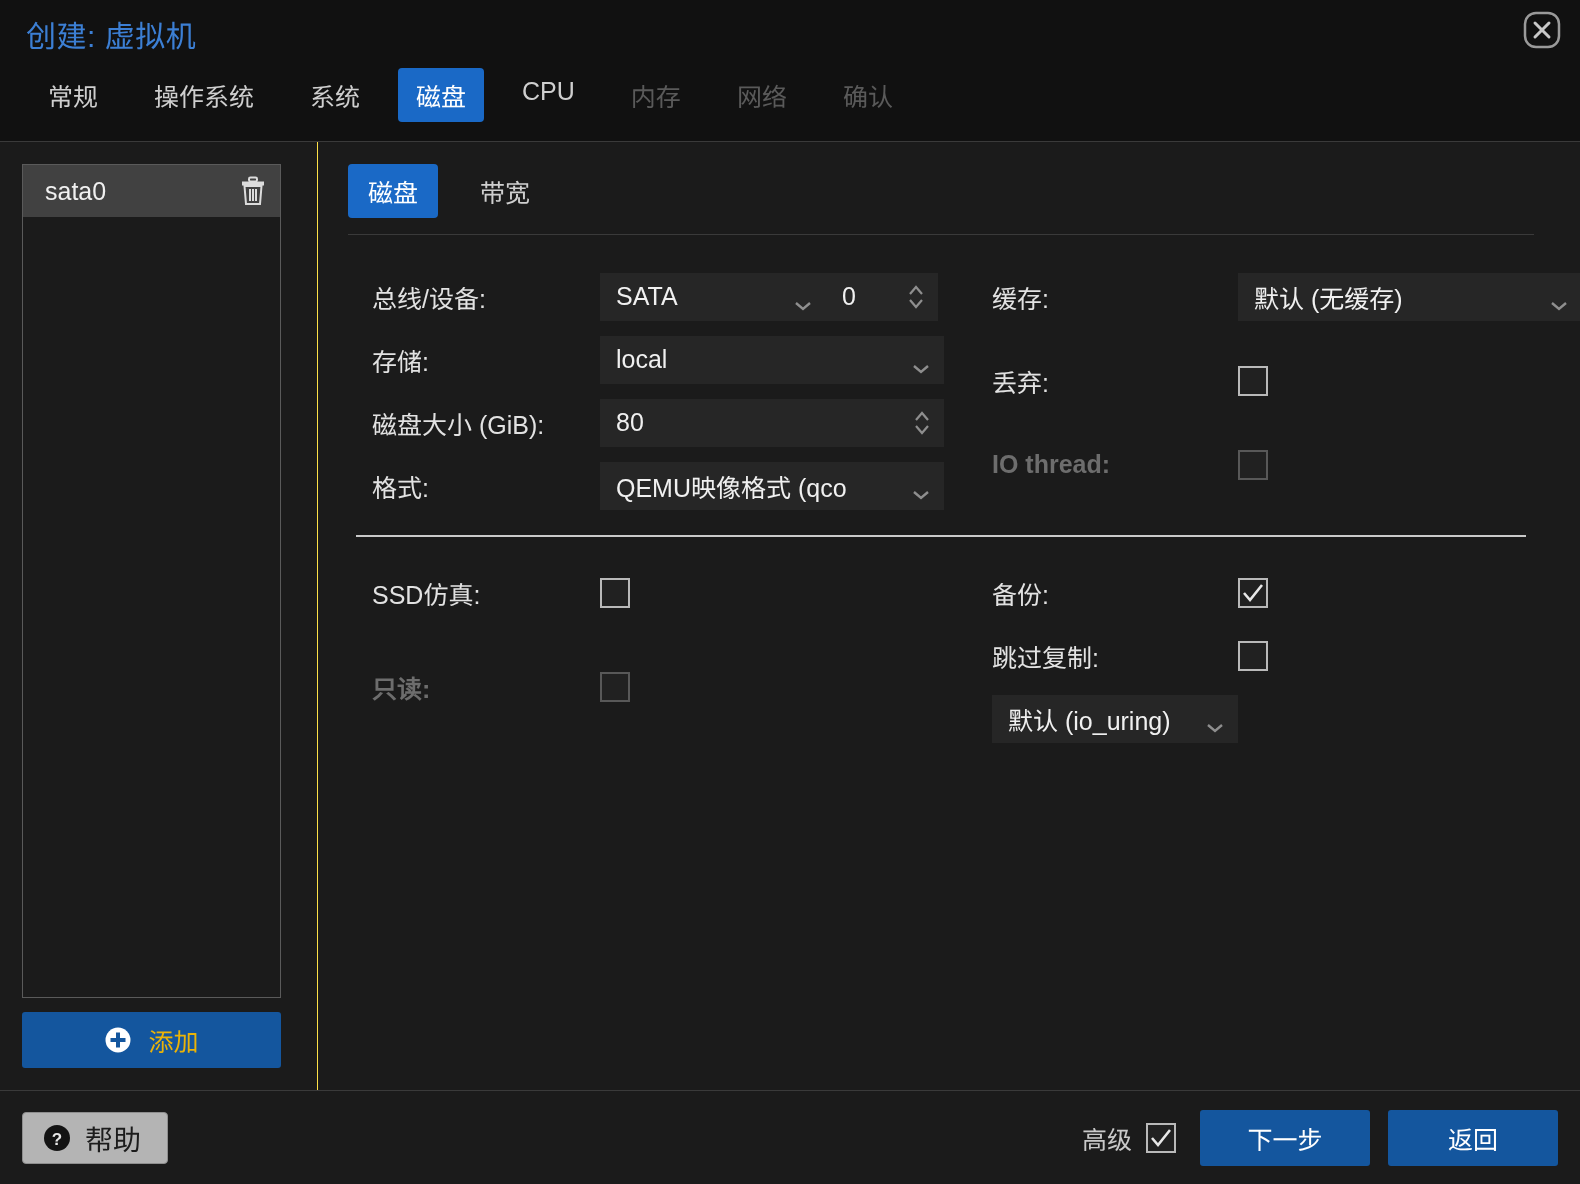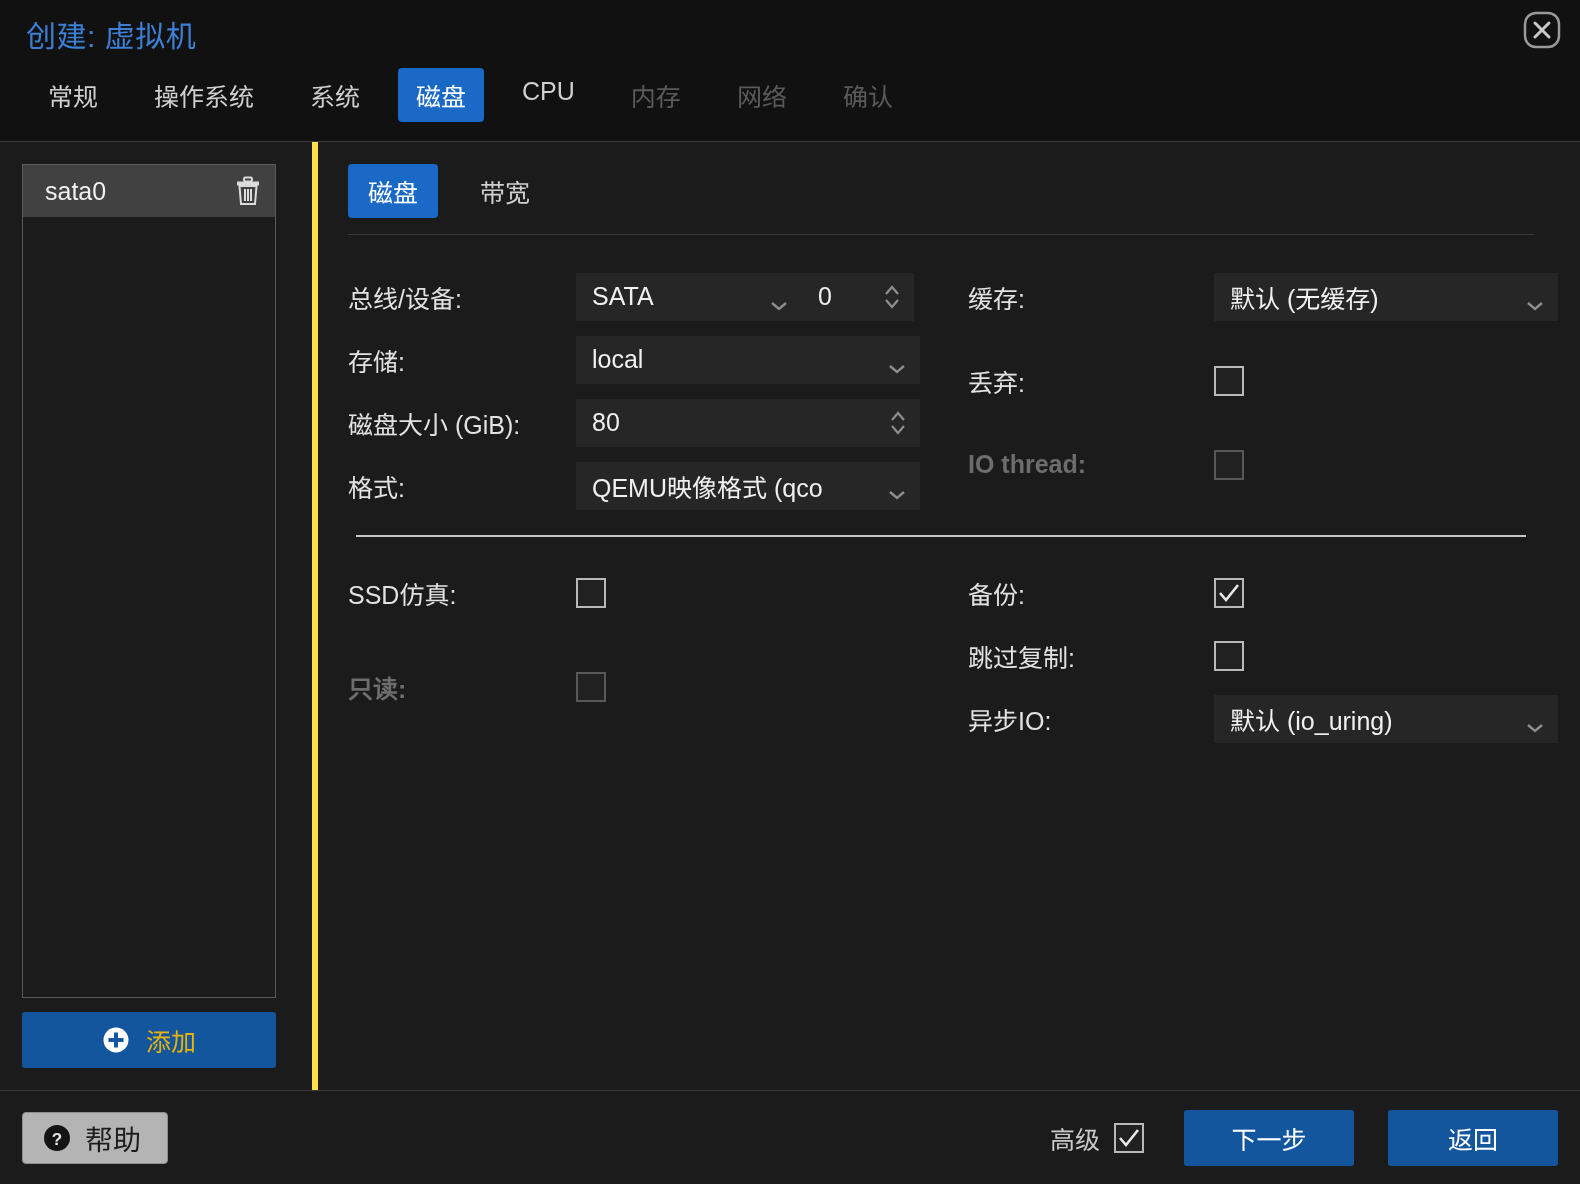--- a/index.html
+++ b/index.html
@@ -67,21 +67,21 @@
     display: flex;
     background: #1b1b1b;
     min-height: 0;
   }
 
   
   .sidebar {
     flex: 0 0 318px;
     padding: 22px 36px 0 22px;
     display: flex; flex-direction: column;
-    border-right: 6px solid #fde047;
+    border-right: 1px solid #fde047;
   }
   .device-list {
     flex: 1 1 auto;
     border: 1px solid #5a5a5a;
     background: #1b1b1b;
     overflow: hidden;
     margin-bottom: 14px;
   }
   .device-item {
     height: 52px;
@@ -170,21 +170,21 @@
     cursor: pointer;
     display: flex; align-items: center; justify-content: center;
   }
   .checkbox.dim { border-color: #585858; cursor: default; }
   .checkbox svg { display: block; }
 
   .cols {
     display: flex;
     gap: 0;
   }
-  .col-left  { flex: 0 0 620px; }
+  .col-left  { flex: 0 0 620px; margin-left: 24px; }
   .col-right { flex: 1 1 auto; }
   .grid-left {
     display: grid;
     grid-template-columns: 228px 1fr;
   }
   .grid-right {
     display: grid;
     grid-template-columns: 246px 1fr;
   }
   .hr-wide {
@@ -209,21 +209,21 @@
     display: flex; align-items: center;
     gap: 14px;
     padding: 0 26px 0 20px;
     cursor: pointer;
   }
   .help-button .lbl { font-size: 28px; color: #1c1c1c; }
   .help-icon { width: 28px; height: 28px; }
   .footer-right {
     margin-left: auto;
     display: flex; align-items: center;
-    gap: 34px;
+    gap: 18px;
   }
   .adv-wrap { display: flex; align-items: center; gap: 14px; margin-right: 6px; }
   .adv-label { font-size: 25px; color: #c9c9c9; }
   .primary-button {
     min-width: 170px;
     height: 56px;
     background: #14569e;
     border: none; border-radius: 3px;
     color: #ffffff;
     font-size: 25px;
@@ -408,21 +408,20 @@
                 <polyline points="4,13 10,20 22,5" fill="none" stroke="#e8e8e8" stroke-width="2.6"></polyline>
               </svg>
             </div>
           </div>
 
           <div class="lbl-cell">跳过复制:</div>
           <div class="ctl-cell">
             <div class="checkbox"></div>
           </div>
 
-          <div class="lbl-cell">异步IO:</div>
           <div class="ctl-cell">
             <div class="inputbox w-full">
               <span class="val">默认 (io_uring)</span>
               <span class="caret">
                 <svg viewBox="0 0 22 14" width="22" height="14" aria-hidden="true">
                   <polyline points="4,4 11,10 18,4" fill="none" stroke="#8e8e8e" stroke-width="2.4"></polyline>
                 </svg>
               </span>
             </div>
           </div>

